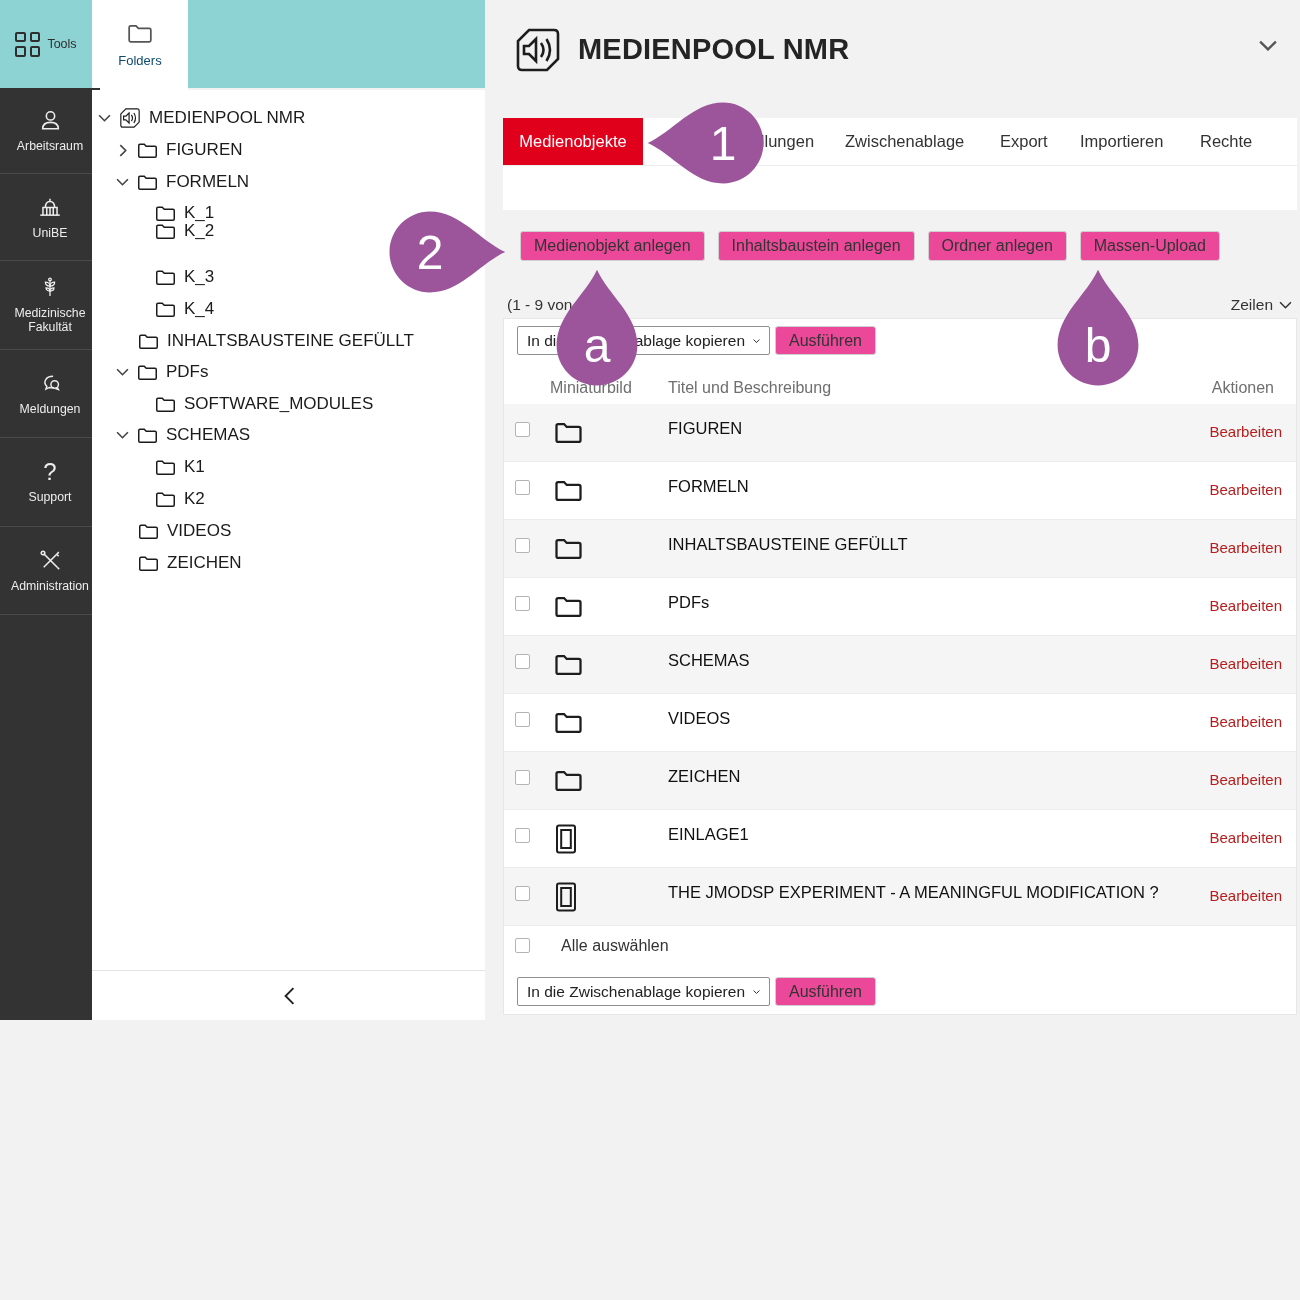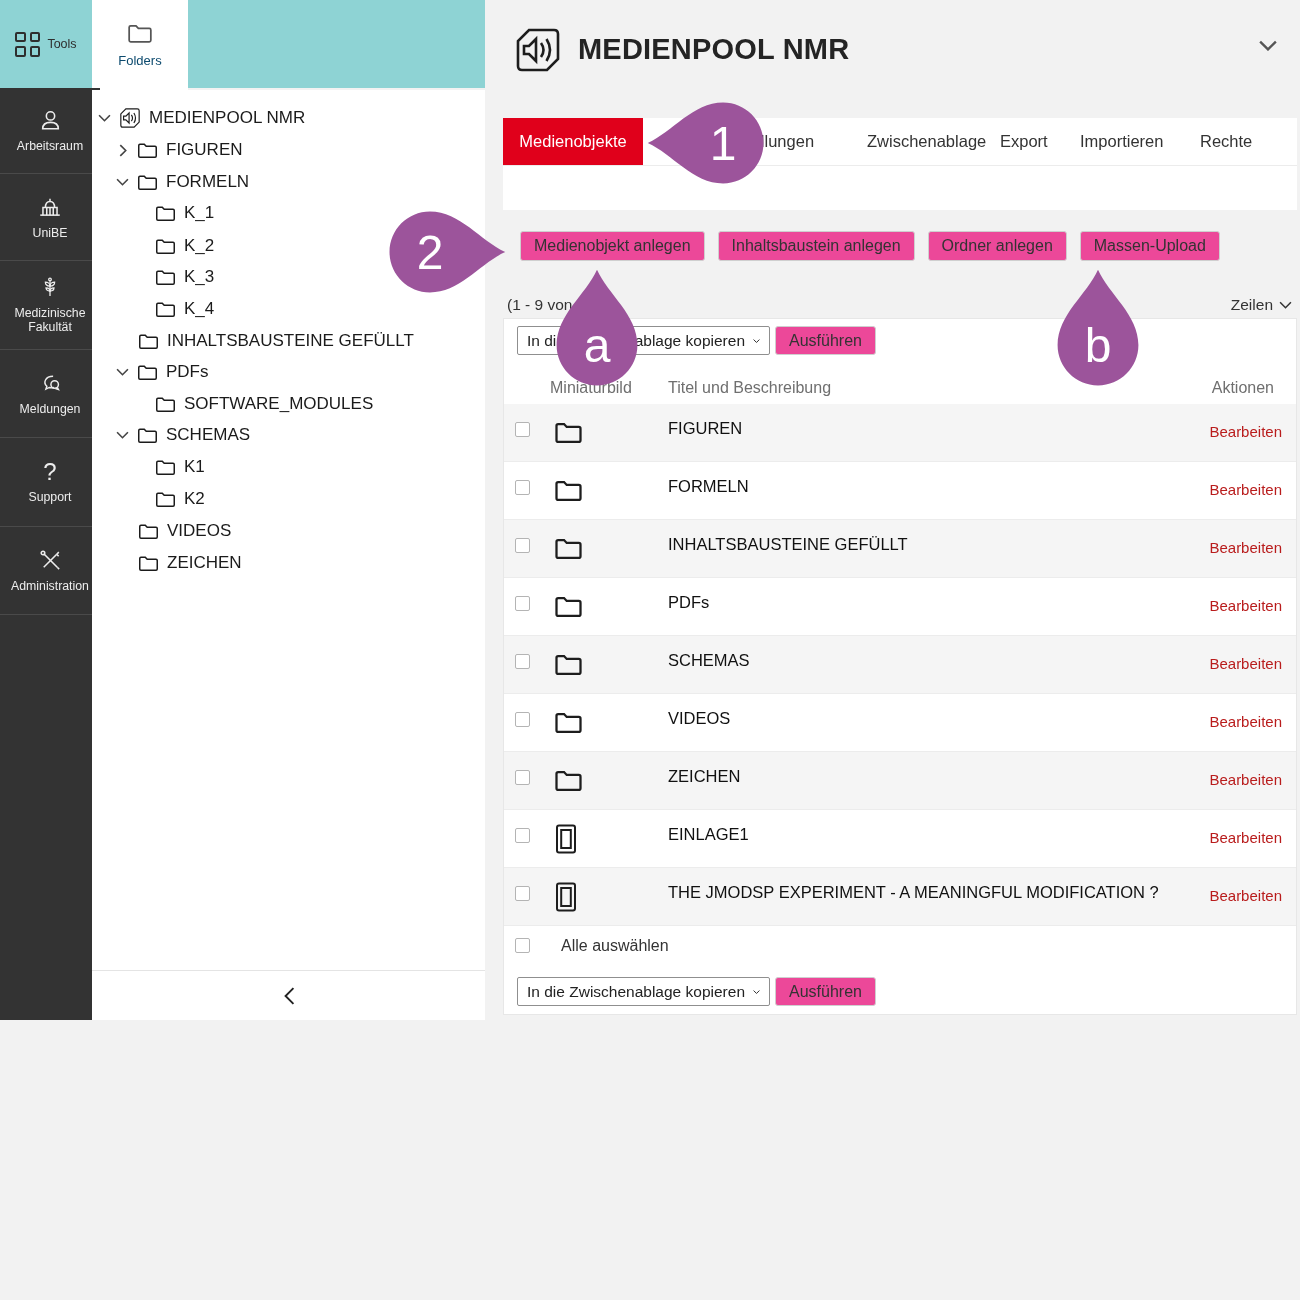--- a/index.html
+++ b/index.html
@@ -223,21 +223,21 @@
           <use href="#sym-folder"></use>
         </svg>
       <span>FORMELN</span>
     </div>
     <div class="trw" style="left:63px;top:111px">
       <svg class="sicon" width="21" height="18" style="stroke-width:1.7">
           <use href="#sym-folder"></use>
         </svg>
       <span>K_1</span>
     </div>
-    <div class="trw" style="left:63px;top:144px">
+    <div class="trw" style="left:63px;top:129px">
       <svg class="sicon" width="21" height="18" style="stroke-width:1.7">
           <use href="#sym-folder"></use>
         </svg>
       <span>K_2</span>
     </div>
     <div class="trw" style="left:63px;top:175px">
       <svg class="sicon" width="21" height="18" style="stroke-width:1.7">
           <use href="#sym-folder"></use>
         </svg>
       <span>K_3</span>
@@ -322,21 +322,21 @@
   <span class="hdr-chev">
     <svg class="sicon" width="20" height="11" style="stroke-width:1.5">
         <use href="#sym-chev-down"></use>
       </svg>
   </span>
 
   <div class="tab-card">
     <div class="tabrow1">
       <div class="tab-active">Medienobjekte</div>
       <span class="tab-lbl" style="left:212px">Einstellungen</span>
-      <span class="tab-lbl" style="left:364px">Zwischenablage</span>
+      <span class="tab-lbl" style="left:342px">Zwischenablage</span>
       <span class="tab-lbl" style="left:497px">Export</span>
       <span class="tab-lbl" style="left:577px">Importieren</span>
       <span class="tab-lbl" style="left:697px">Rechte</span>
     </div>
   </div>
 
   <div class="btn-row">
     <button class="btn">Medienobjekt anlegen</button>
     <button class="btn">Inhaltsbaustein anlegen</button>
     <button class="btn">Ordner anlegen</button>

